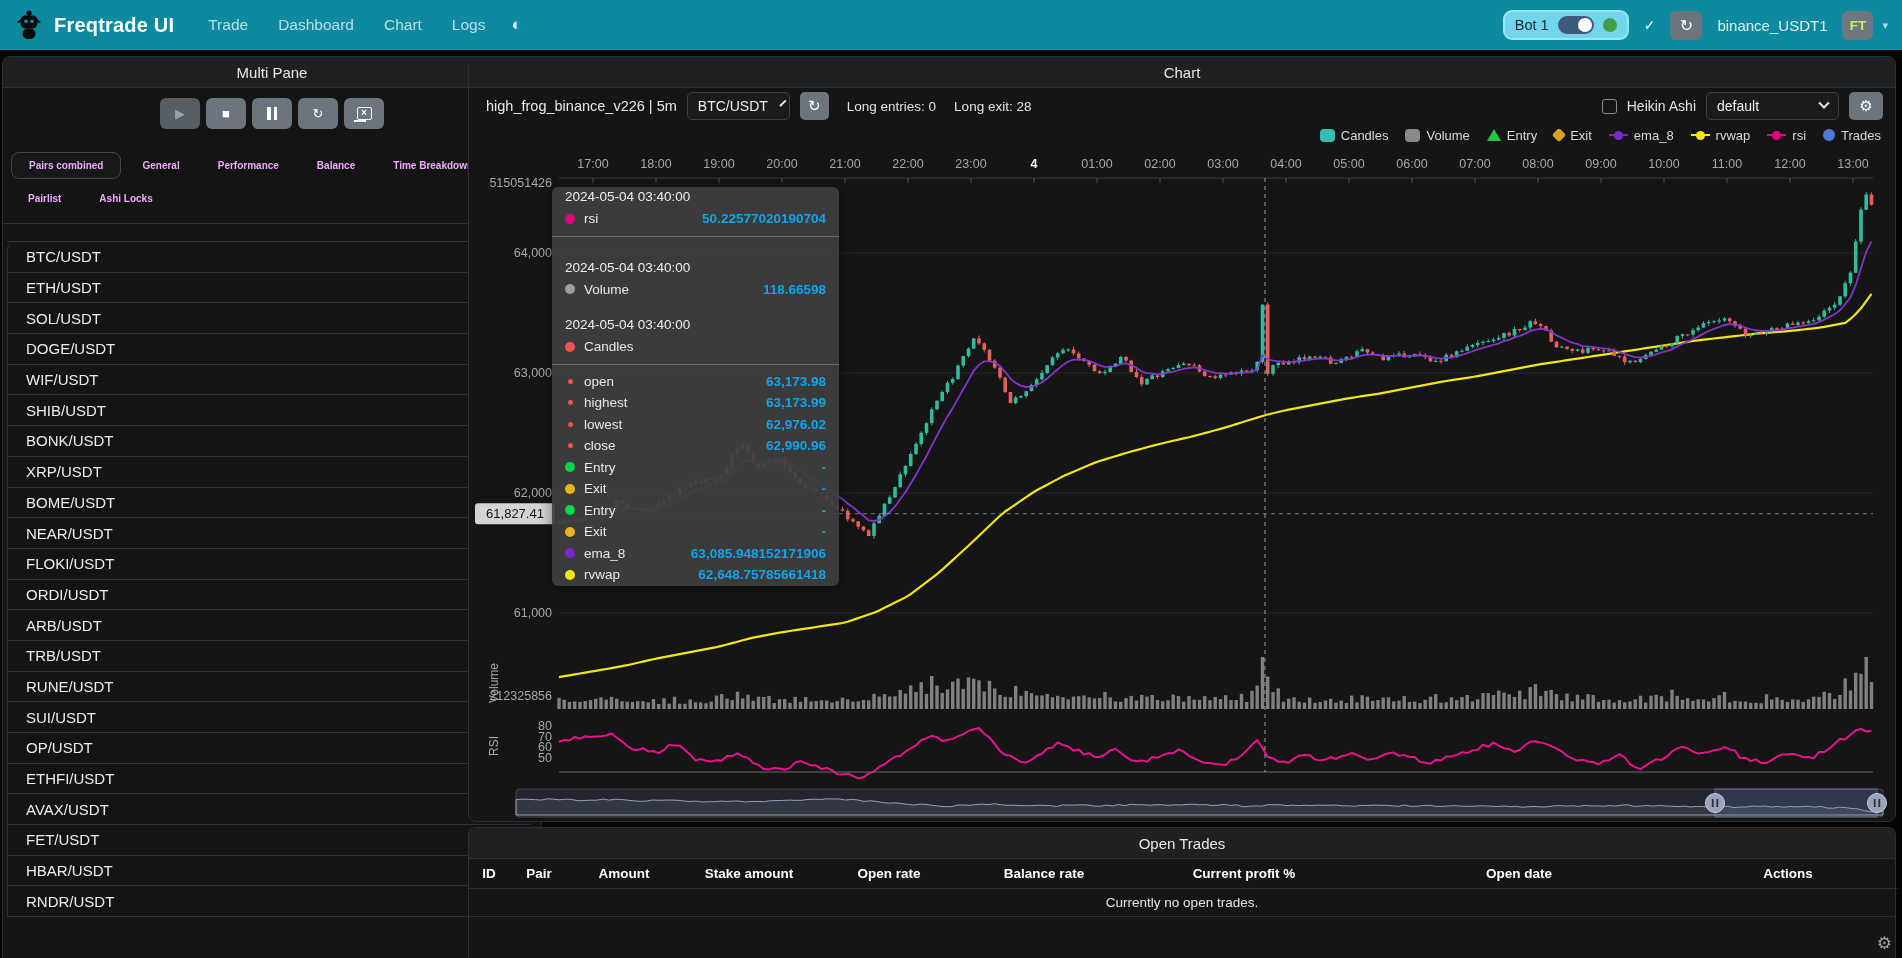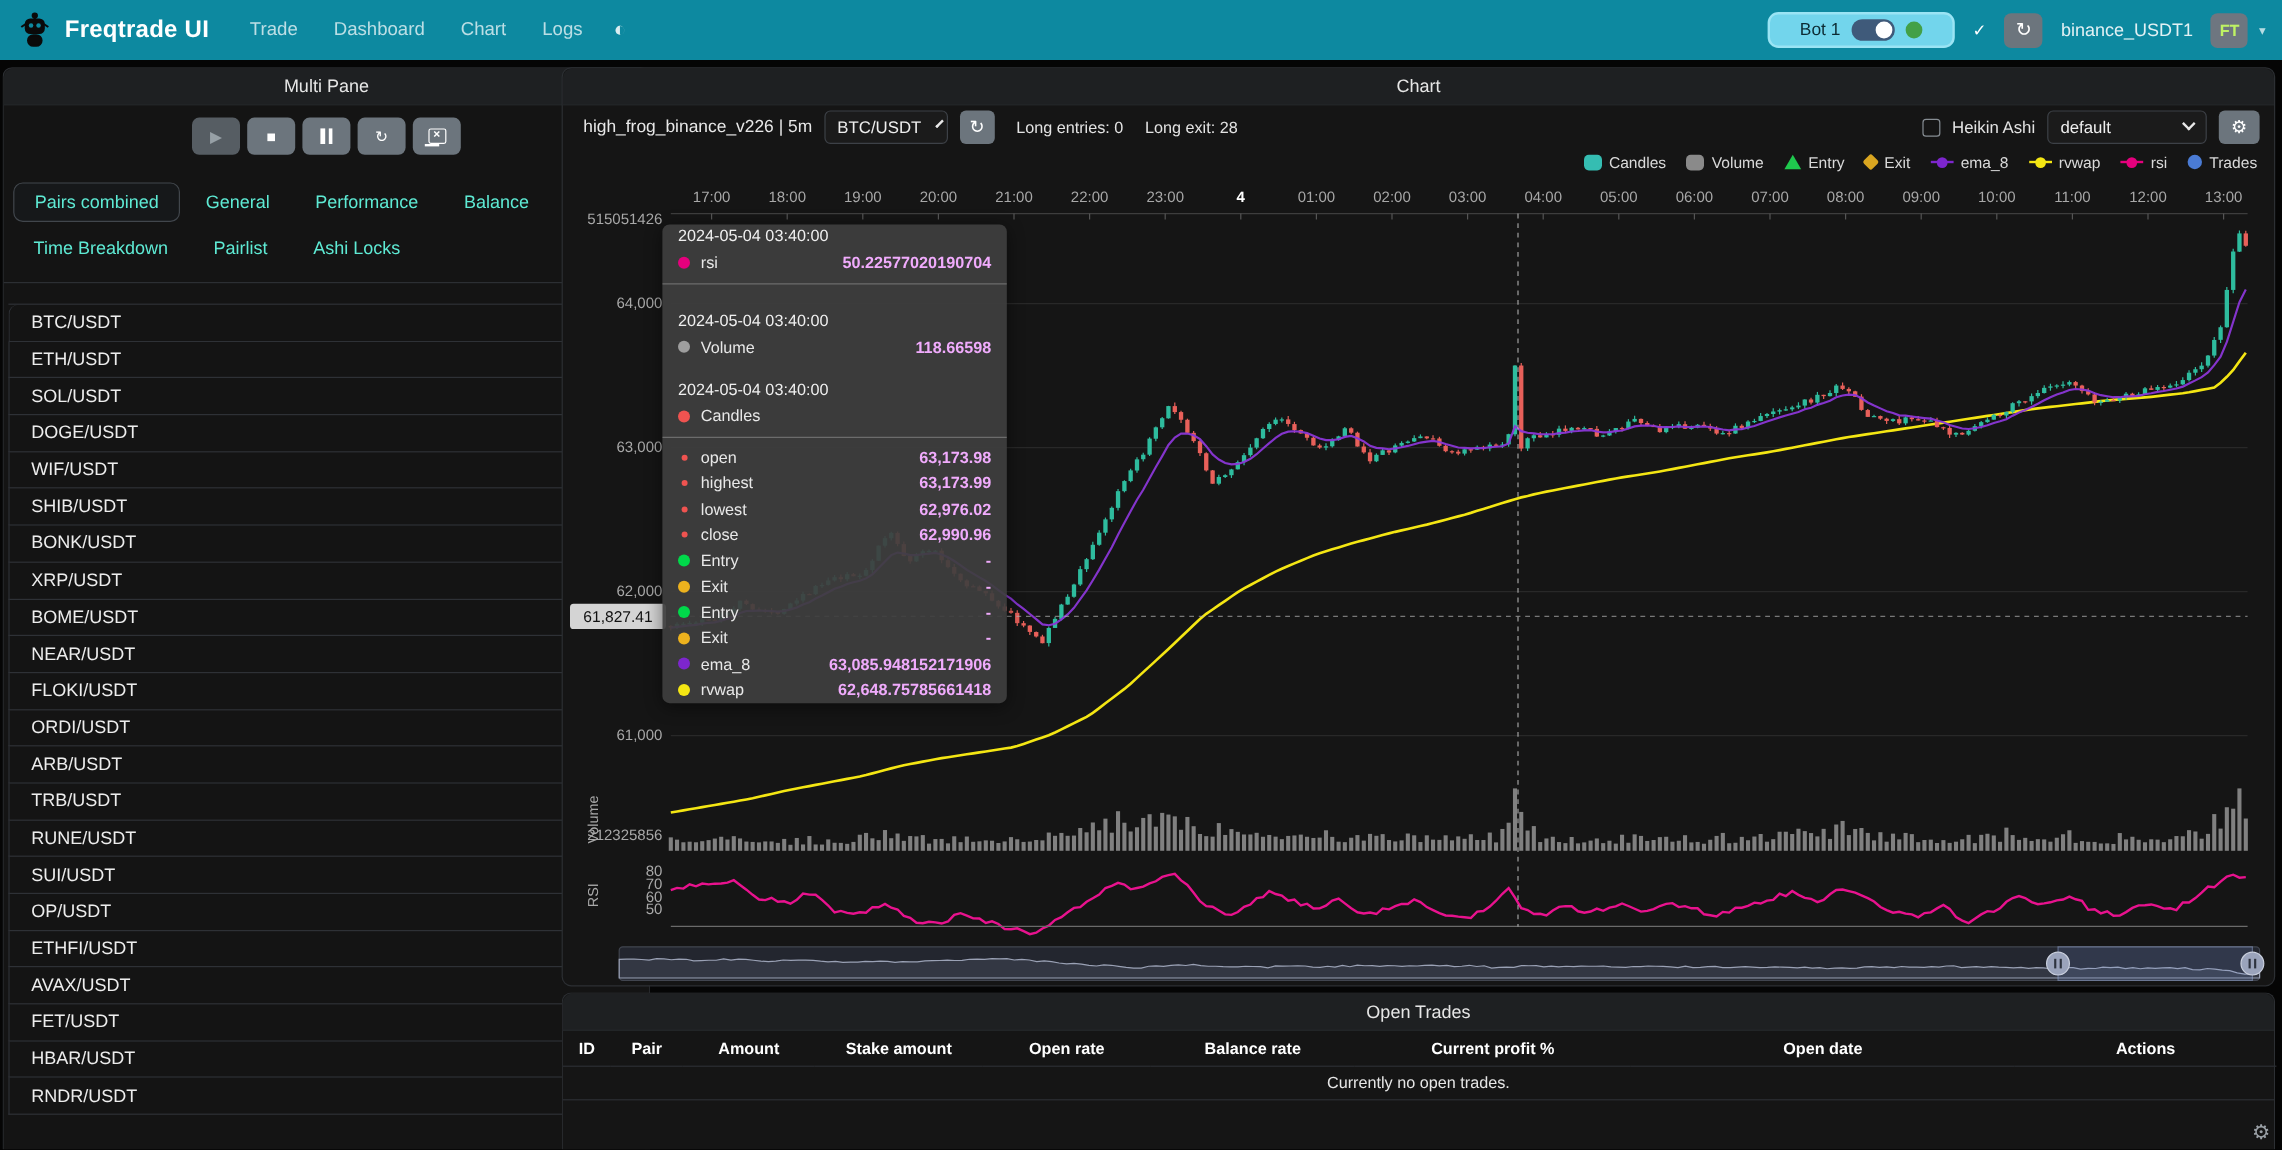--- a/index.html
+++ b/index.html
@@ -9,21 +9,21 @@
 
   
   #navbar { position:absolute; left:0; top:0; width:1902px; height:50px;
     background:#0d89a0; display:flex; align-items:center; padding:0 14px; }
   .brand-logo { width:30px; height:30px; margin-right:10px; flex:0 0 auto; }
   .brand { font-size:20px; font-weight:bold; color:#fff; margin-right:34px; letter-spacing:.2px; }
   #nav-menu { display:flex; list-style:none; gap:30px; align-items:center; }
   #nav-menu li { font-size:15.5px; color:rgba(255,255,255,.72); cursor:pointer; }
   .theme-toggle { margin-left:26px; color:rgba(255,255,255,.85); font-size:17px; cursor:pointer; }
   #nav-right { margin-left:auto; display:flex; align-items:center; gap:15px; }
-  .bot-chip { background:#72d5ec; border:2px solid #9ae4f4; border-radius:9px; padding:4px 25px;
+  .bot-chip { background:#72d5ec; border:2px solid #9ae4f4; border-radius:9px; padding:4px 10px;
     display:flex; align-items:center; gap:9px; }
   .bot-chip .bot-label { color:#0c2b33; font-size:14.5px; }
   .bot-toggle { width:36px; height:18px; border-radius:9px; background:#3f5a7a; position:relative; cursor:pointer; }
   .bot-toggle .knob { position:absolute; right:2px; top:2px; width:14px; height:14px; border-radius:50%; background:#fff; }
   .bot-status-dot { width:14px; height:14px; border-radius:50%; }
   .nav-check { color:#fff; font-size:14px; cursor:pointer; }
   .nav-btn { width:32px; height:29px; background:#6c757d; border:none; border-radius:6px;
     color:#fff; font-size:16px; line-height:27px; text-align:center; cursor:pointer; }
   .exchange-label { font-size:15px; color:rgba(255,255,255,.88); }
   .avatar { width:31px; height:29px; background:#6e7680; border-radius:6px; color:#bef264;
@@ -42,21 +42,21 @@
   .ctl-btn { width:40px; height:31px; background:#6c757d; border:none; border-radius:6px;
     color:#fff; display:flex; align-items:center; justify-content:center; cursor:pointer; font-size:13px; }
   .ctl-btn.disabled { background:#565d63; color:#97a0a6; }
   .pause-bars { display:flex; gap:3px; }
   .pause-bars i { display:block; width:3.5px; height:13px; background:currentColor; }
   .boxx { width:15px; height:13px; border:1.6px solid #fff; border-radius:2px; font-size:10px;
     line-height:10px; text-align:center; color:#fff; font-weight:bold; position:relative; }
   .boxx:before { content:""; position:absolute; left:-4px; bottom:-3px; width:12px; height:2px; background:#fff; }
   #tabs { display:flex; flex-wrap:wrap; align-items:center; row-gap:7px; column-gap:4px;
     padding:12px 10px 12px 8px; border-bottom:1px solid #2c2f33; }
-  .tab { font-size:15px; color:#5eead4; padding:7px 17px; cursor:pointer; white-space:nowrap; }
+  .tab { font-size:10px; color:#f0abfc; padding:7px 17px; cursor:pointer; white-space:nowrap;font-weight:bold; }
   .tab.active { border:1px solid #41464c; border-radius:8px; background:#16181a; }
   #pairlist { margin:17px 10px 0 4px; border-top:1px solid #2e3136; }
   .pair-row { height:30.7px; display:flex; align-items:center; padding-left:18px;
     border-bottom:1px solid #2e3136; border-left:1px solid #2e3136; font-size:15px; color:#ededed; cursor:pointer; }
   .pair-row:first-child { border-top-left-radius:8px; }
   #side-scroll { position:absolute; right:3px; top:284px; width:7px; height:290px;
     background:#3c4146; border-radius:4px; }
 
   
   #chart-panel { position:absolute; left:468px; top:56px; width:1428px; height:766px;
@@ -87,21 +87,21 @@
 
   
   #tooltip { position:absolute; left:552px; top:187px; width:287px; z-index:6;
     background:rgba(62,62,62,.93); border-radius:6px; padding:0 13px; font-size:13.5px;
     color:#e8e8e8; box-shadow:0 3px 14px rgba(0,0,0,.45); }
   .tt-date { margin:2px 0 4px 0; color:#efefef; }
   .tt-gap { height:15px; }
   .tt-row { display:flex; align-items:center; gap:9px; min-height:21.5px; }
   .tt-dot { width:10px; height:10px; border-radius:50%; flex:0 0 auto; }
   .tt-dot.small { width:5px; height:5px; margin:0 2.5px; }
-  .tt-val { margin-left:auto; font-weight:bold; color:#f0abfc; }
+  .tt-val { margin-left:auto; font-weight:bold; color:#0ea5e9; }
   .tt-div { border-top:1px solid rgba(255,255,255,.25); margin:6px -13px; }
 
   
   #trades-panel { position:absolute; left:468px; top:827px; width:1428px; height:131px;
     background:#151515; border:1px solid #2c2f33; border-bottom:none; border-radius:8px 8px 0 0; }
   #trades-table { width:100%; border-collapse:collapse; table-layout:fixed; }
   #trades-table th { height:29px; font-size:13.5px; font-weight:bold; color:#fff;
     border-bottom:1px solid #2c2f33; text-align:center; }
   .empty-row { height:28px; display:flex; align-items:center; justify-content:center;
     font-size:13.5px; color:#e6e6e6; border-bottom:1px solid #2c2f33; }

